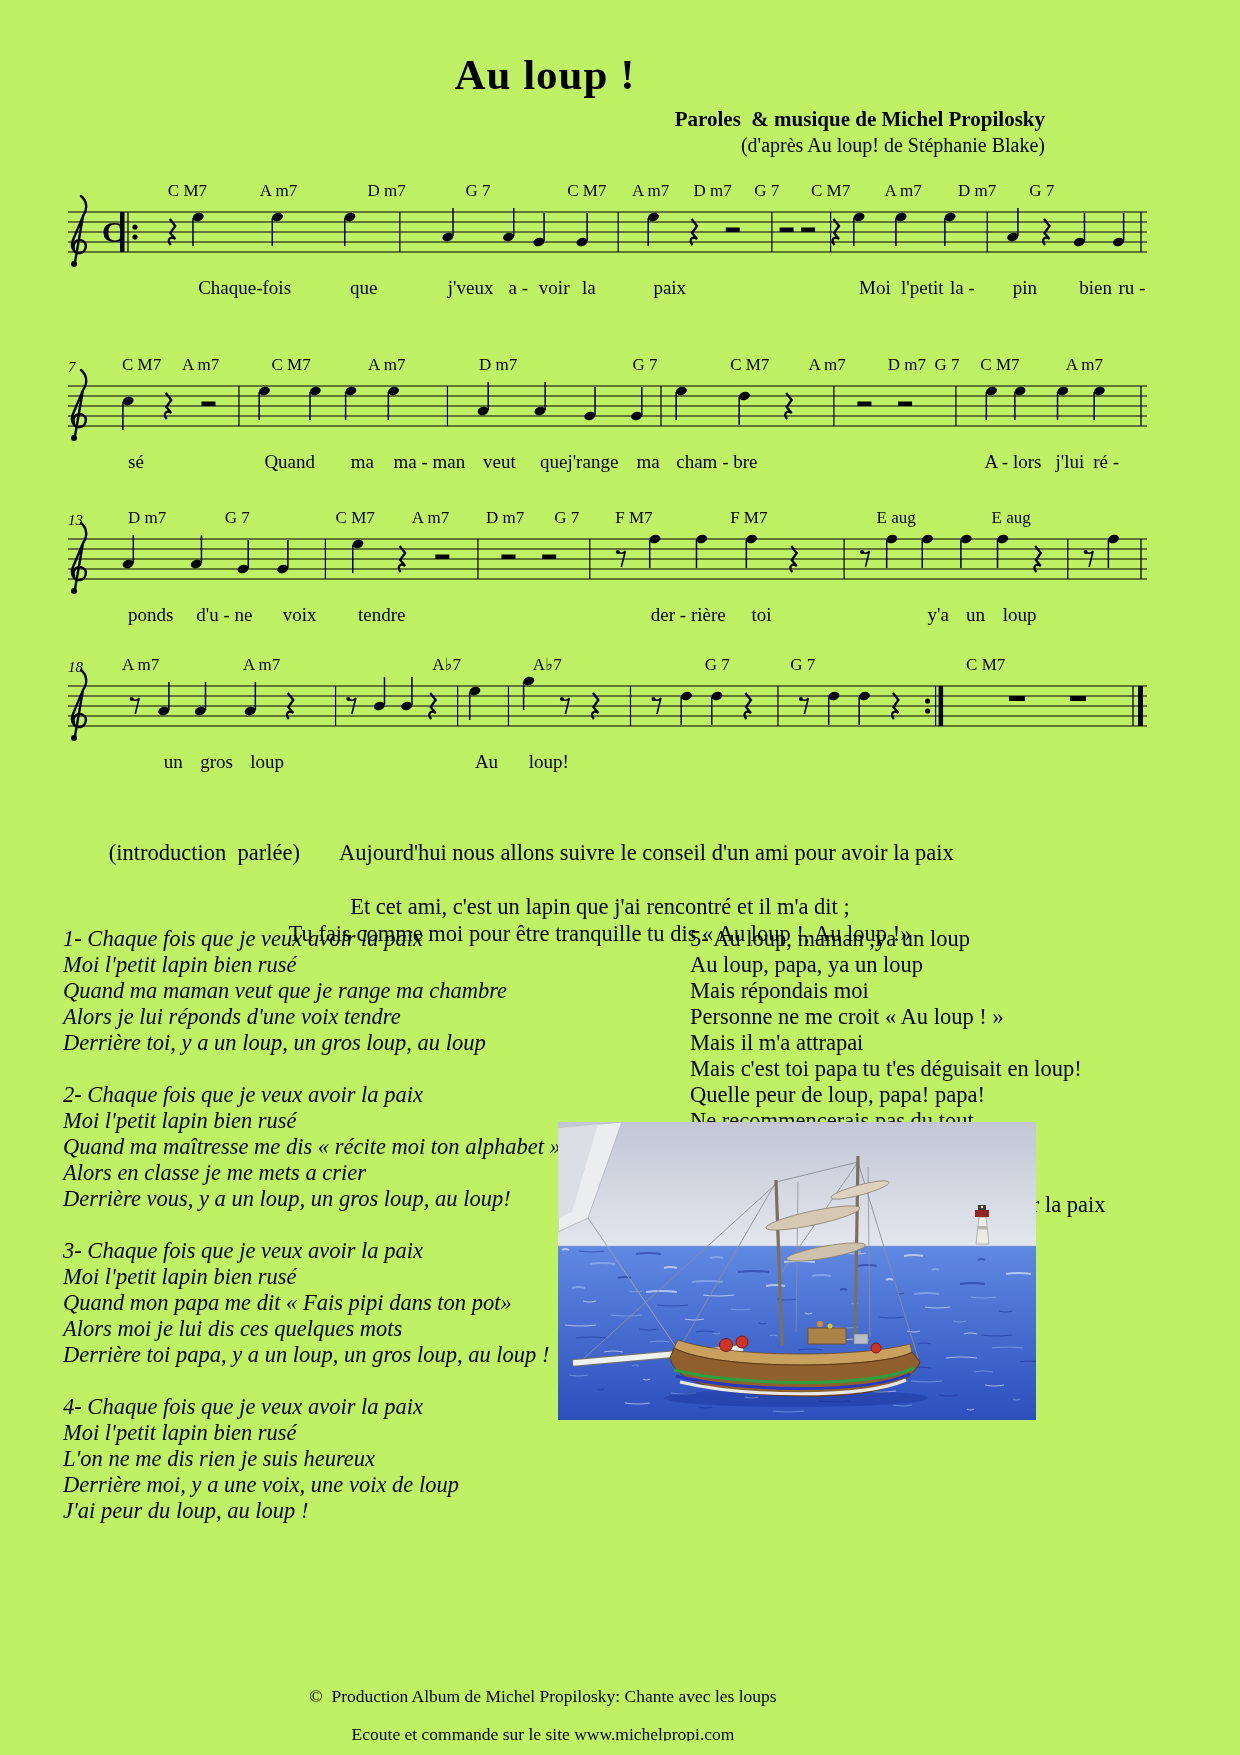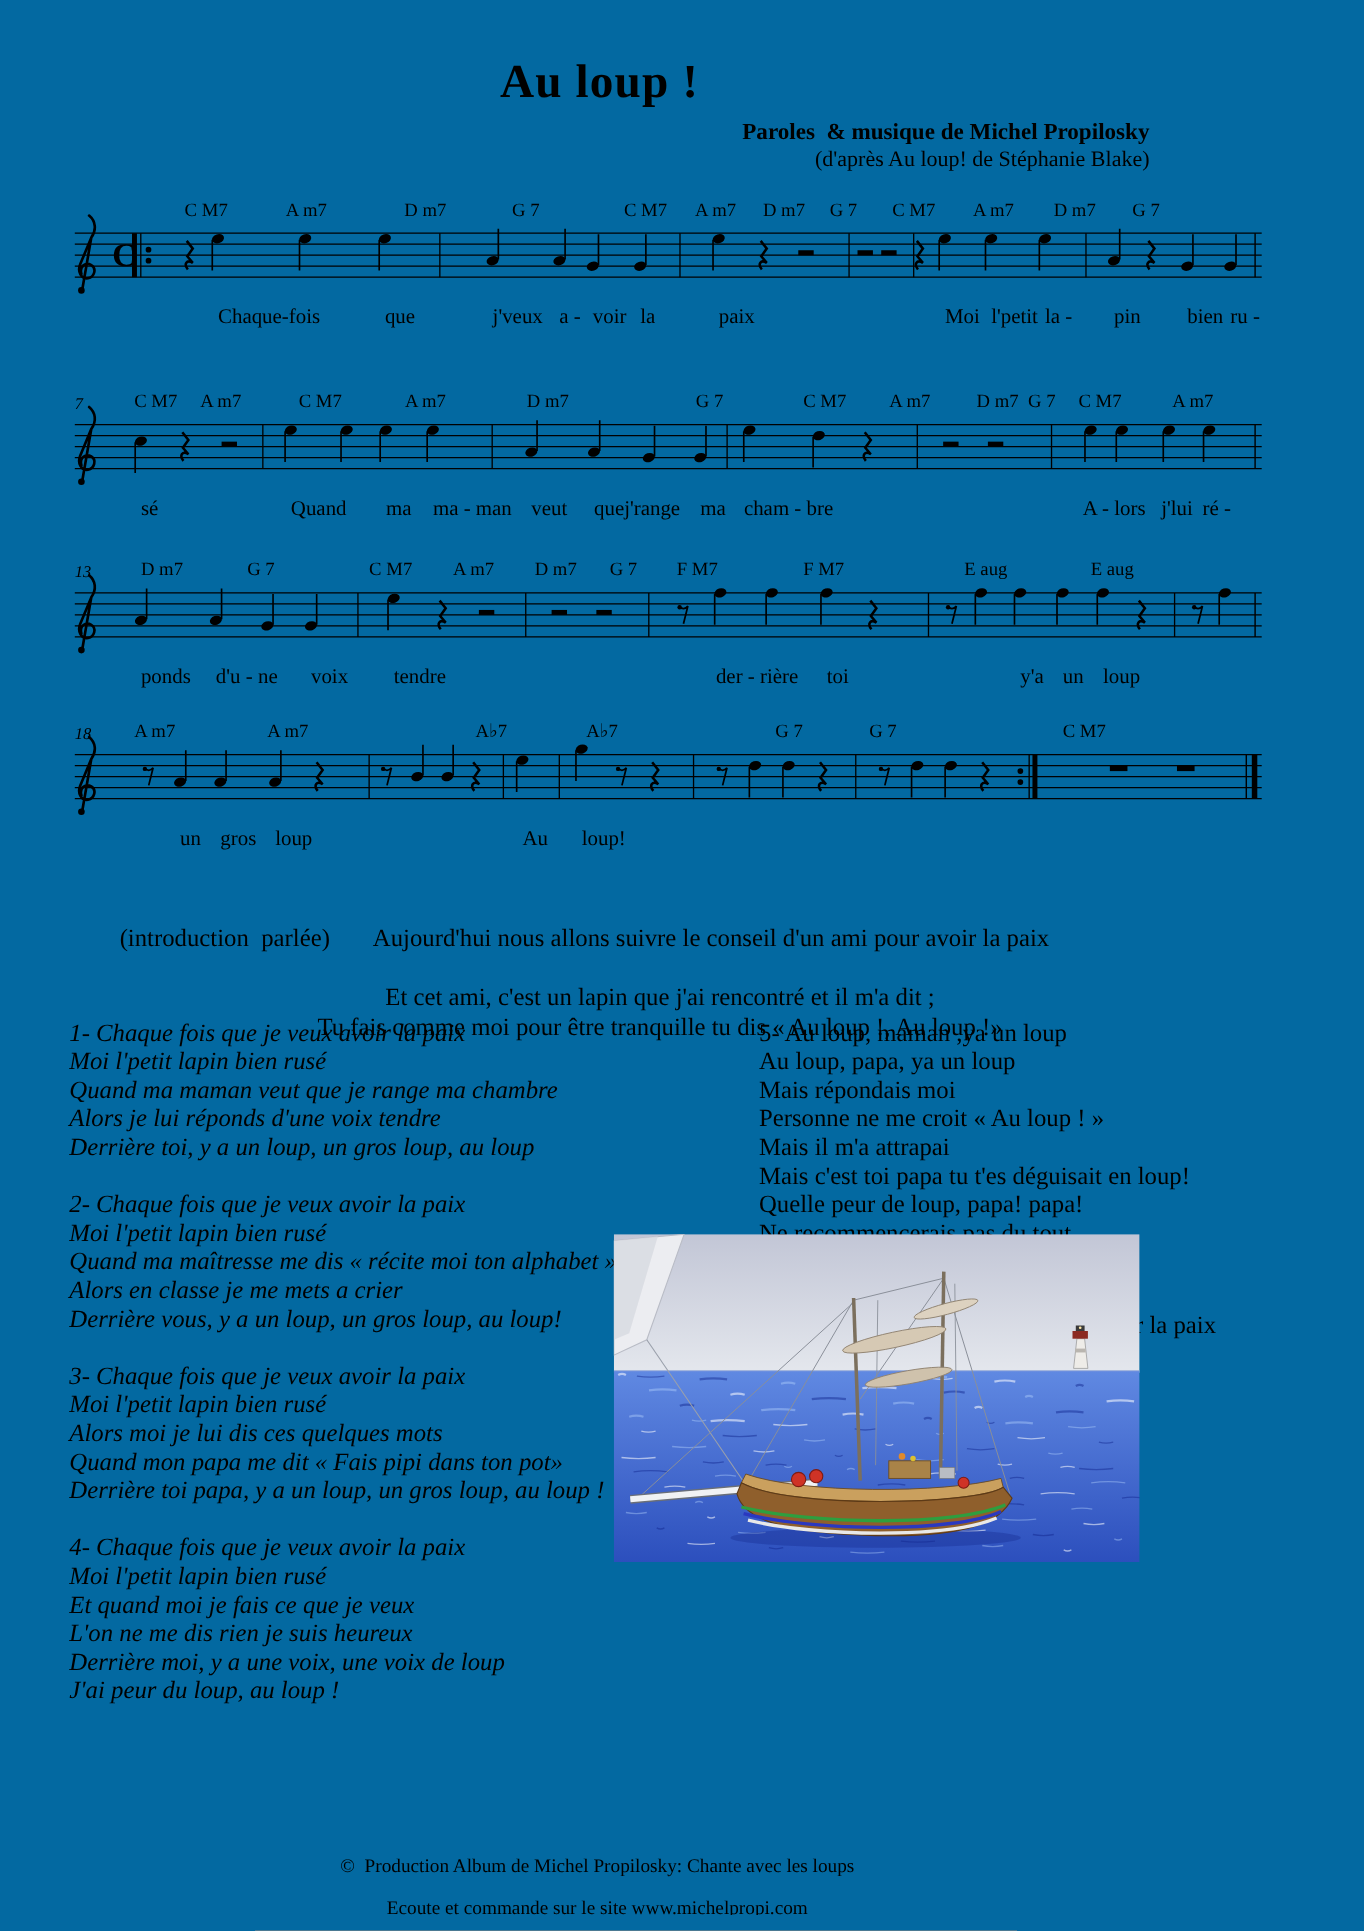--- a/index.html
+++ b/index.html
@@ -1,16 +1,16 @@
 <!DOCTYPE html>
 <html><head>
 <meta charset="utf-8">
 <style>
   html,body{margin:0;padding:0;background:#888;}
-  .page{position:relative;width:1240px;height:1755px;background:#0369a1;overflow:hidden;
+  .page{position:relative;width:1240px;height:1755px;background:#bef264;overflow:hidden;
         font-family:"Liberation Serif",serif;color:#000;margin:0 auto;}
   .title{position:absolute;top:50px;left:0;width:1090px;text-align:center;
          font-size:43px;font-weight:bold;letter-spacing:1px;}
   .byline{position:absolute;top:106px;right:195px;text-align:right;line-height:26px;}
   .byline-bold{font-weight:bold;font-size:21px;white-space:pre;}
   .byline-note{font-size:20px;}
   .system{position:absolute;left:60px;width:1095px;height:126px;}
   #sys1{top:176px}#sys2{top:350px}#sys3{top:503px}#sys4{top:650px}
   .system svg{display:block}
   .system text{font-family:"Liberation Serif","DejaVu Sans",serif;}
@@ -371,28 +371,27 @@
       <div class="verse">
         <div>2- Chaque fois que je veux avoir la paix</div>
         <div>Moi l'petit lapin bien rusé</div>
         <div>Quand ma maîtresse me dis « récite moi ton alphabet »</div>
         <div>Alors en classe je me mets a crier</div>
         <div>Derrière vous, y a un loup, un gros loup, au loup!</div>
       </div>
       <div class="verse">
         <div>3- Chaque fois que je veux avoir la paix</div>
         <div>Moi l'petit lapin bien rusé</div>
+        <div>Quand mon papa me dit « Fais pipi dans ton pot»</div>
         <div>Alors moi je lui dis ces quelques mots</div>
-        <div>Quand mon papa me dit « Fais pipi dans ton pot»</div>
         <div>Derrière toi papa, y a un loup, un gros loup, au loup !</div>
       </div>
       <div class="verse">
         <div>4- Chaque fois que je veux avoir la paix</div>
         <div>Moi l'petit lapin bien rusé</div>
-        <div>Et quand moi je fais ce que je veux</div>
         <div>L'on ne me dis  rien je suis heureux</div>
         <div>Derrière moi, y a une voix, une voix de loup</div>
         <div>J'ai peur du loup, au loup !</div>
       </div>
     </div>
   <div class="vcol" id="col-right">
       <div class="verse">
         <div>5- Au loup, maman ,ya un loup</div>
         <div>Au loup, papa, ya un loup</div>
         <div>Mais répondais moi</div>

